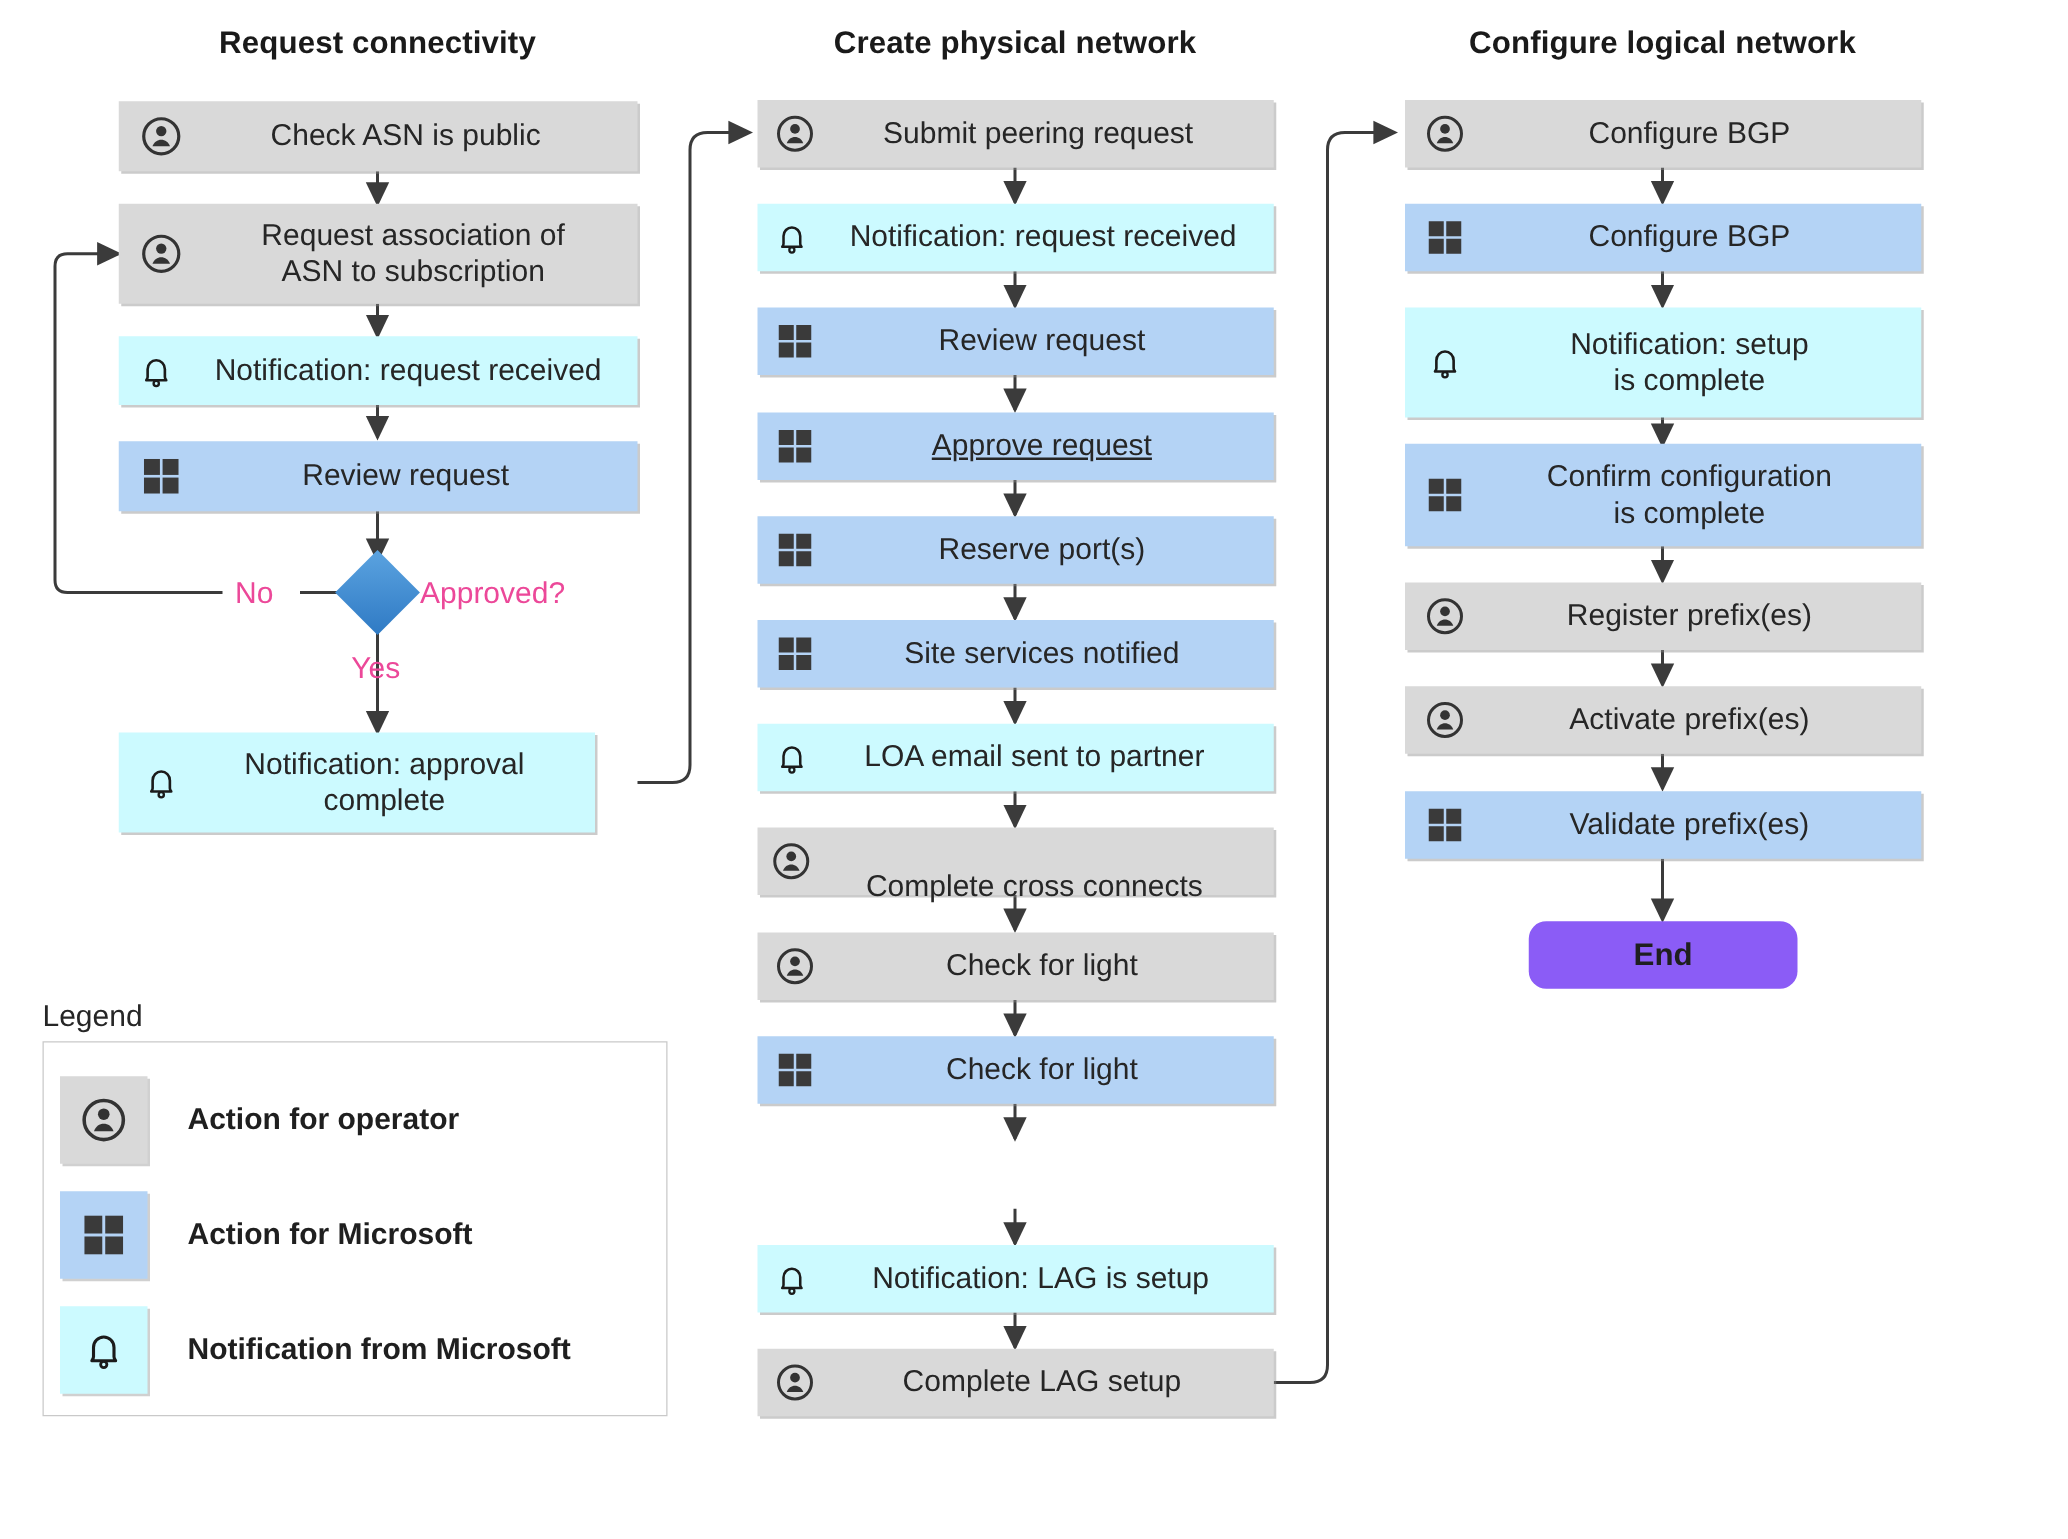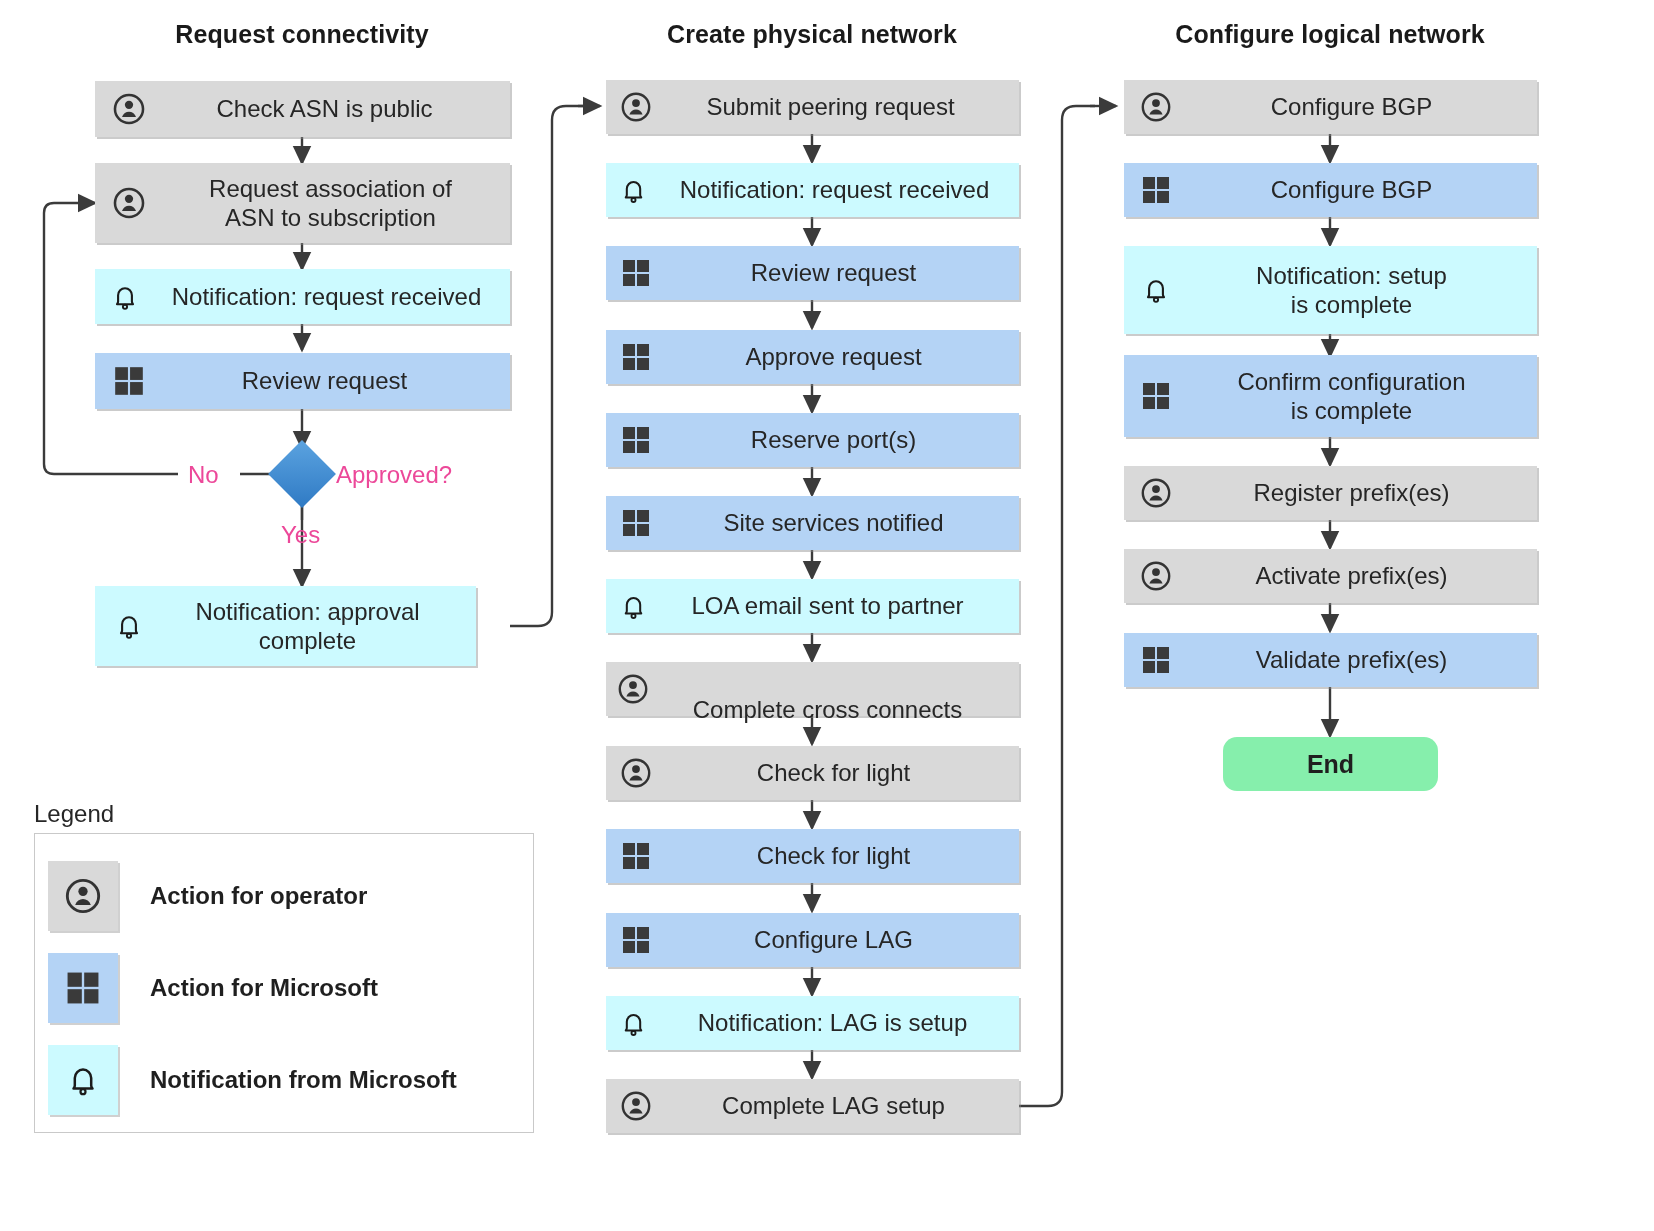--- a/index.html
+++ b/index.html
@@ -48,21 +48,21 @@
     white-space:pre-line;
   }
   .node.operator{background:#d9d9d9;}
   .node.microsoft{background:#b4d3f5;}
   .node.notification{background:#ccfaff;}
 
   
   .terminator{
     position:absolute;
     box-sizing:border-box;
-    background:#86efac;
+    background:#8b5cf6;
     border-radius:14px;
     display:flex;align-items:center;justify-content:center;
     font-size:25px;font-weight:bold;color:#1f1f1f;
   }
 
   
   .diamond{
     position:absolute;
     width:48px;height:48px;
     background:linear-gradient(135deg,#5ba3e0 0%,#2f7ac4 100%);
@@ -280,21 +280,21 @@
 
   <div class="node microsoft" style="left:606px;top:330px;width:413px;height:54px;">
     <span class="icon-slot" style="width:58px;">
       <svg class="ic" width="32" height="32" viewBox="0 0 32 32">
         <rect x="3" y="3" width="12" height="12" fill="#3a3a3a"></rect>
           <rect x="17" y="3" width="12" height="12" fill="#3a3a3a"></rect>
         <rect x="3" y="17" width="12" height="12" fill="#3a3a3a"></rect>
           <rect x="17" y="17" width="12" height="12" fill="#3a3a3a"></rect>
       </svg>
     </span>
-    <span class="node-label" style="padding-right:16px;">Approve request</span>
+    <span class="node-label" style="padding-right:16px;text-decoration:underline;">Approve request</span>
   </div>
 
   <div class="node microsoft" style="left:606px;top:413px;width:413px;height:54px;">
     <span class="icon-slot" style="width:58px;">
       <svg class="ic" width="32" height="32" viewBox="0 0 32 32">
         <rect x="3" y="3" width="12" height="12" fill="#3a3a3a"></rect>
           <rect x="17" y="3" width="12" height="12" fill="#3a3a3a"></rect>
         <rect x="3" y="17" width="12" height="12" fill="#3a3a3a"></rect>
           <rect x="17" y="17" width="12" height="12" fill="#3a3a3a"></rect>
       </svg>
@@ -351,31 +351,20 @@
       <svg class="ic" width="32" height="32" viewBox="0 0 32 32">
         <rect x="3" y="3" width="12" height="12" fill="#3a3a3a"></rect>
           <rect x="17" y="3" width="12" height="12" fill="#3a3a3a"></rect>
         <rect x="3" y="17" width="12" height="12" fill="#3a3a3a"></rect>
           <rect x="17" y="17" width="12" height="12" fill="#3a3a3a"></rect>
       </svg>
     </span>
     <span class="node-label" style="padding-right:16px;">Check for light</span>
   </div>
 
-  <div class="node microsoft" style="left:606px;top:913px;width:413px;height:54px;">
-    <span class="icon-slot" style="width:58px;">
-      <svg class="ic" width="32" height="32" viewBox="0 0 32 32">
-        <rect x="3" y="3" width="12" height="12" fill="#3a3a3a"></rect>
-          <rect x="17" y="3" width="12" height="12" fill="#3a3a3a"></rect>
-        <rect x="3" y="17" width="12" height="12" fill="#3a3a3a"></rect>
-          <rect x="17" y="17" width="12" height="12" fill="#3a3a3a"></rect>
-      </svg>
-    </span>
-    <span class="node-label" style="padding-right:16px;">Configure LAG</span>
-  </div>
 
   <div class="node notification" style="left:606px;top:996px;width:413px;height:54px;">
     <span class="icon-slot" style="width:52px;">
       <svg class="ic" width="29" height="31" viewBox="0 0 28 32">
         <path d="M6 23.2c0-0.2 1.1-1.2 1.1-2.6V14.3C7.1 10.4 10.2 7.2 14 7.2s6.9 3.2 6.9 7.1v6.3c0 1.4 1.1 2.4 1.1 2.6z" fill="none" stroke="#1b1b1b" stroke-width="2.1" stroke-linejoin="round"></path>
         <circle cx="14" cy="25.8" r="2.1" fill="none" stroke="#1b1b1b" stroke-width="1.9"></circle>
       </svg>
     </span>
     <span class="node-label" style="padding-right:12px;">Notification: LAG is setup</span>
   </div>

